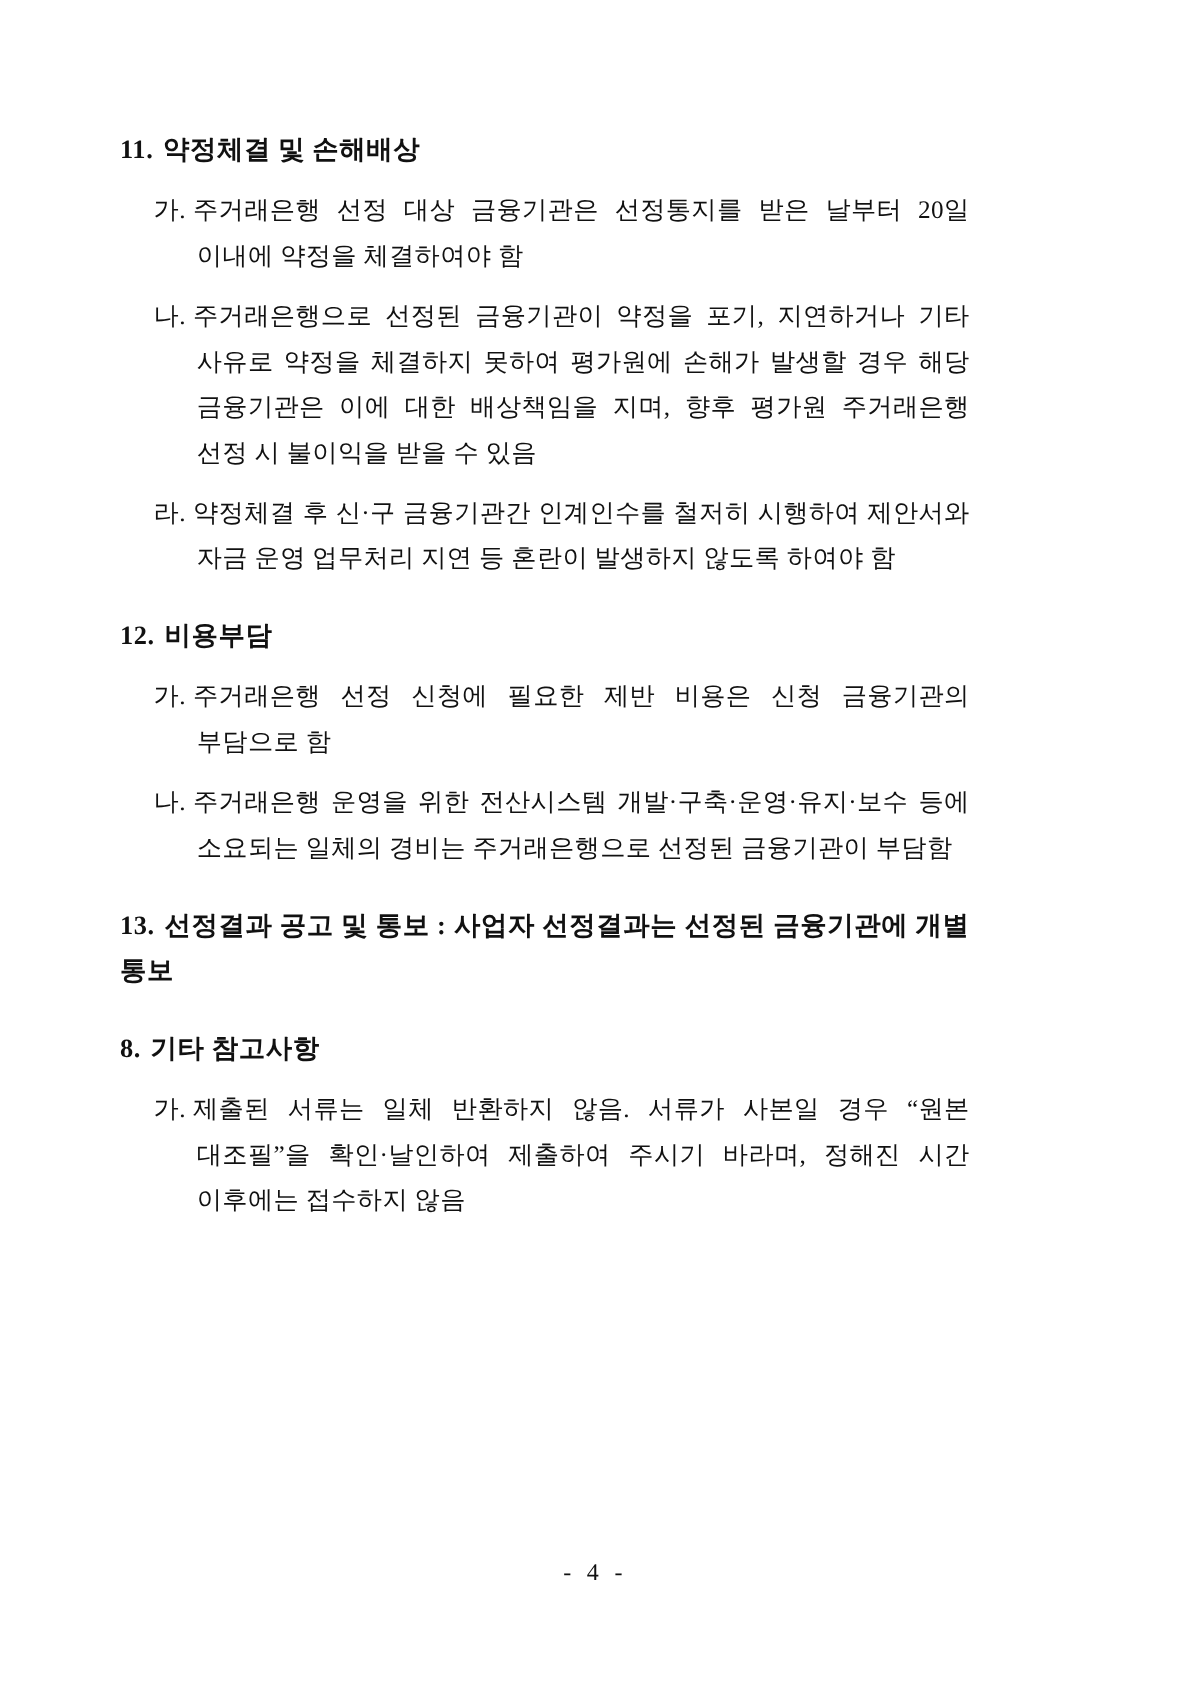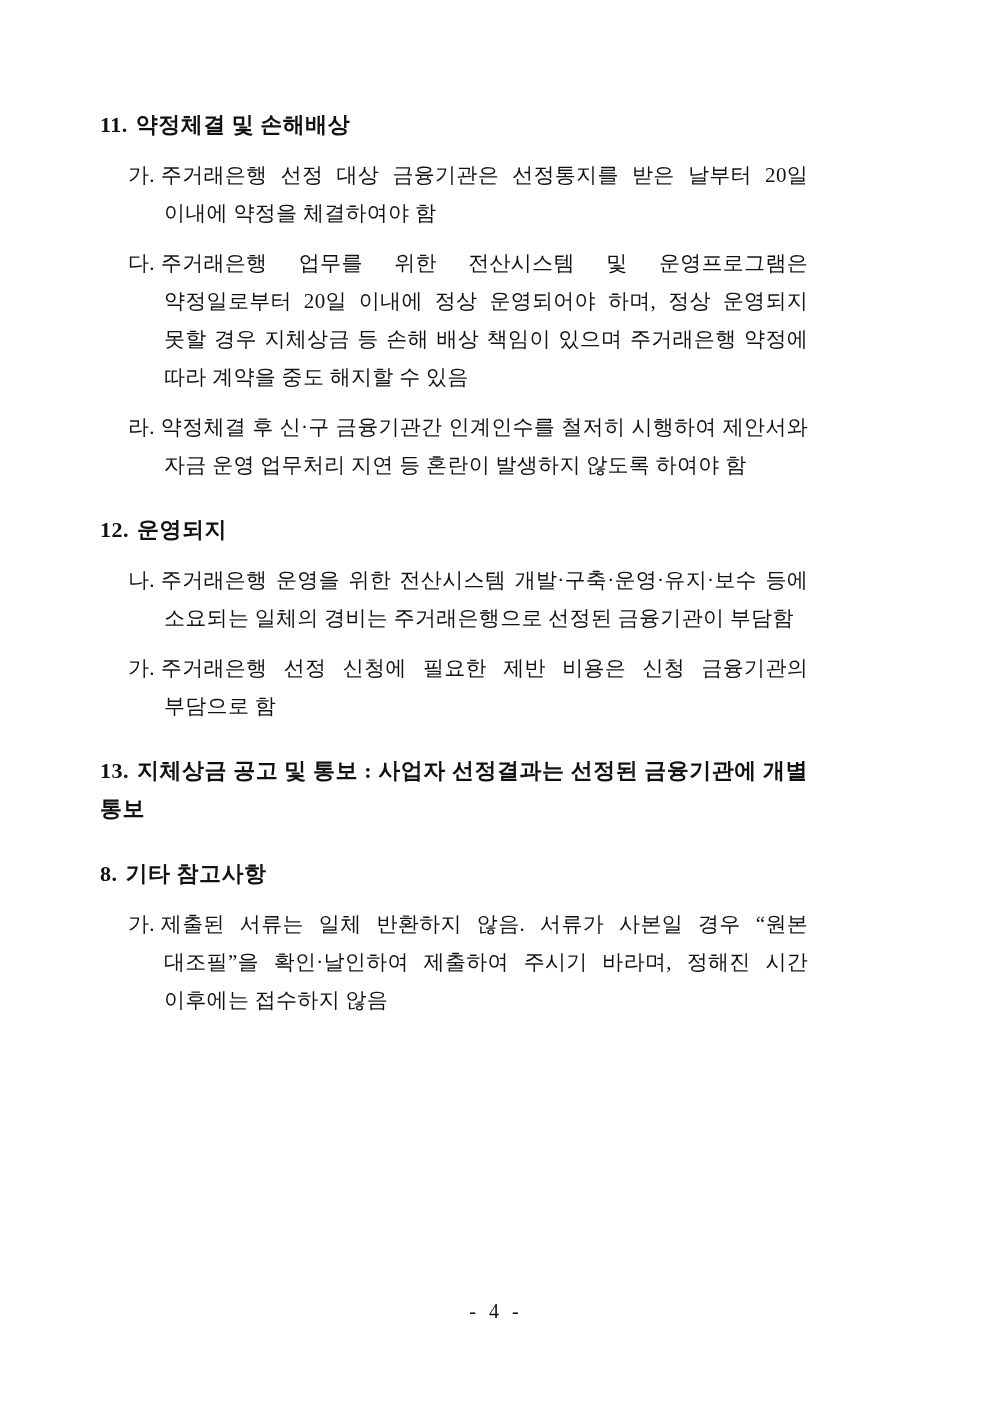--- a/index.html
+++ b/index.html
@@ -71,32 +71,32 @@
 </style>
 </head>
 <body>
 
 <div class="page">
   <div class="content">
 
     <section class="doc-section">
       <h2 class="sec-head"><span class="sec-num">11.</span><span>약정체결 및 손해배상</span></h2>
       <p class="item"><span class="item-label">가.</span><span>주거래은행 선정 대상 금융기관은 선정통지를 받은 날부터 20일 이내에 약정을 체결하여야 함</span></p>
-      <p class="item"><span class="item-label">다.</span><span>주거래은행 업무를 위한 전산시스템 및 운영프로그램은 약정일로부터 20일 이내에 정상 운영되어야 하며, 정상 운영되지 못할 경우 지체상금 등 손해 배상 책임이 있으며 주거래은행 약정에 따라 계약을 중도 해지할 수 있음</span></p>
+      <p class="item"><span class="item-label">나.</span><span>주거래은행으로 선정된 금융기관이 약정을 포기, 지연하거나 기타 사유로 약정을 체결하지 못하여 평가원에 손해가 발생할 경우 해당 금융기관은 이에 대한 배상책임을 지며, 향후 평가원 주거래은행 선정 시 불이익을 받을 수 있음</span></p>
       <p class="item"><span class="item-label">라.</span><span>약정체결 후 신·구 금융기관간 인계인수를 철저히 시행하여 제안서와 자금 운영 업무처리 지연 등 혼란이 발생하지 않도록 하여야 함</span></p>
     </section>
 
     <section class="doc-section">
-      <h2 class="sec-head"><span class="sec-num">12.</span><span>운영되지</span></h2>
+      <h2 class="sec-head"><span class="sec-num">12.</span><span>비용부담</span></h2>
+      <p class="item"><span class="item-label">가.</span><span>주거래은행 선정 신청에 필요한 제반 비용은 신청 금융기관의 부담으로 함</span></p>
       <p class="item"><span class="item-label">나.</span><span>주거래은행 운영을 위한 전산시스템 개발·구축·운영·유지·보수 등에 소요되는 일체의 경비는 주거래은행으로 선정된 금융기관이 부담함</span></p>
-      <p class="item"><span class="item-label">가.</span><span>주거래은행 선정 신청에 필요한 제반 비용은 신청 금융기관의 부담으로 함</span></p>
     </section>
 
     <section class="doc-section">
-      <h2 class="sec-head"><span class="sec-num">13.</span><span>지체상금 공고 및 통보</span><span class="sec-suffix"> : 사업자 선정결과는 선정된 금융기관에 개별 통보</span></h2>
+      <h2 class="sec-head"><span class="sec-num">13.</span><span>선정결과 공고 및 통보</span><span class="sec-suffix"> : 사업자 선정결과는 선정된 금융기관에 개별 통보</span></h2>
     </section>
 
     <section class="doc-section">
       <h2 class="sec-head"><span class="sec-num">8.</span><span>기타 참고사항</span></h2>
       <p class="item"><span class="item-label">가.</span><span>제출된 서류는 일체 반환하지 않음. 서류가 사본일 경우 “원본 대조필”을 확인·날인하여 제출하여 주시기 바라며, 정해진 시간 이후에는 접수하지 않음</span></p>
     </section>
 
   </div>
 
   <footer class="page-footer">- 4 -</footer>

